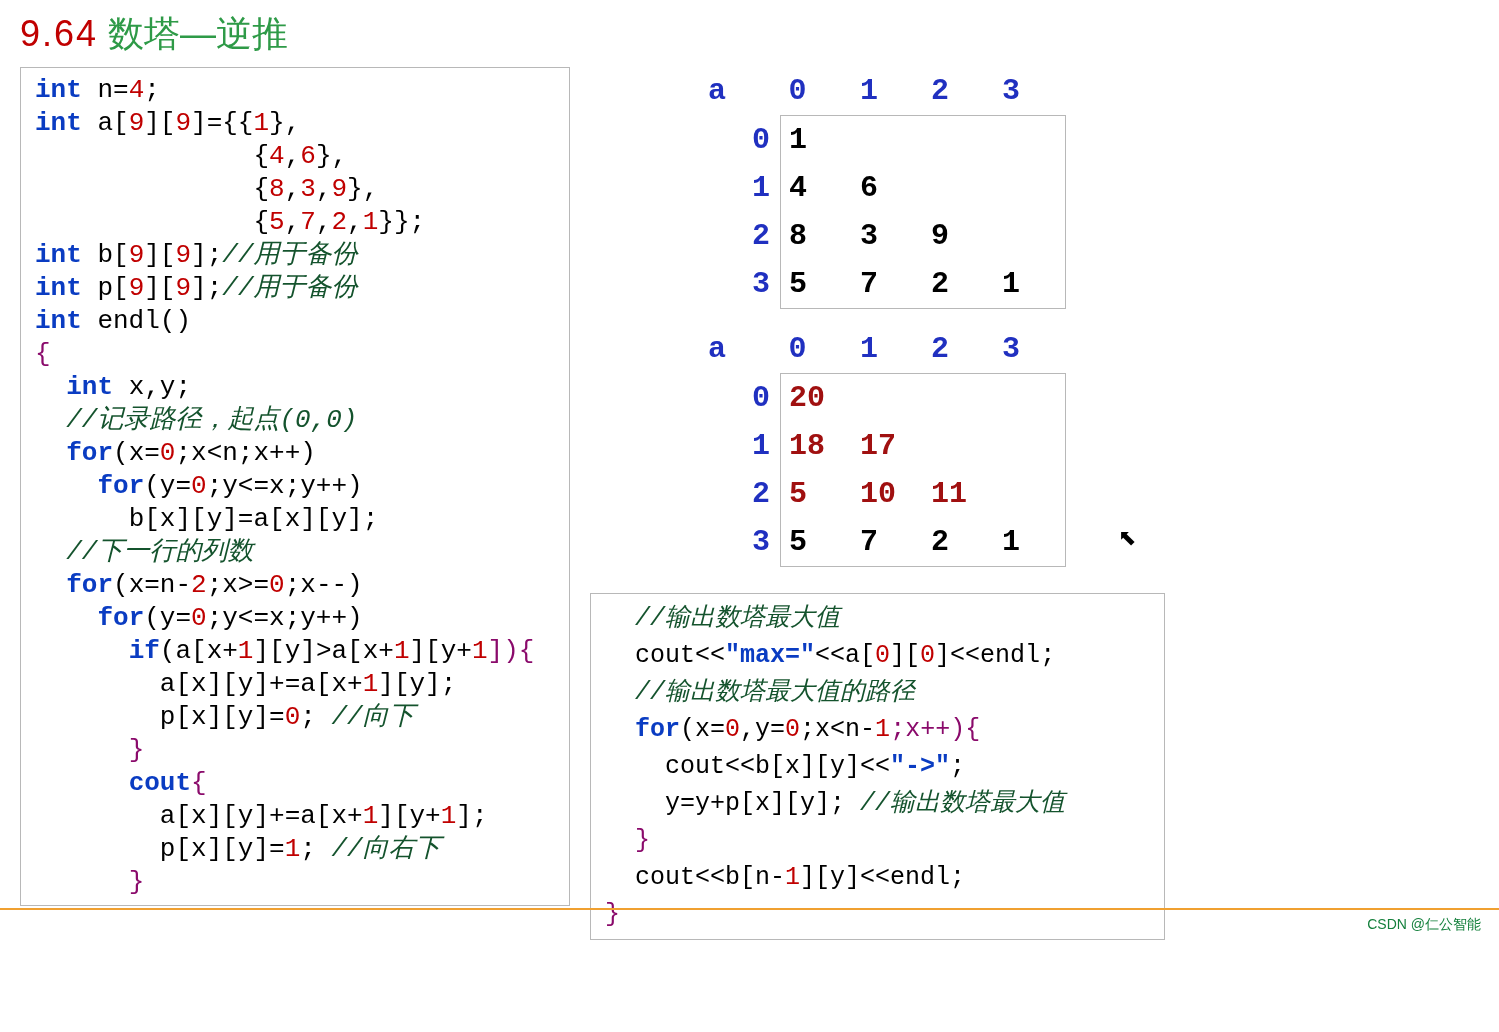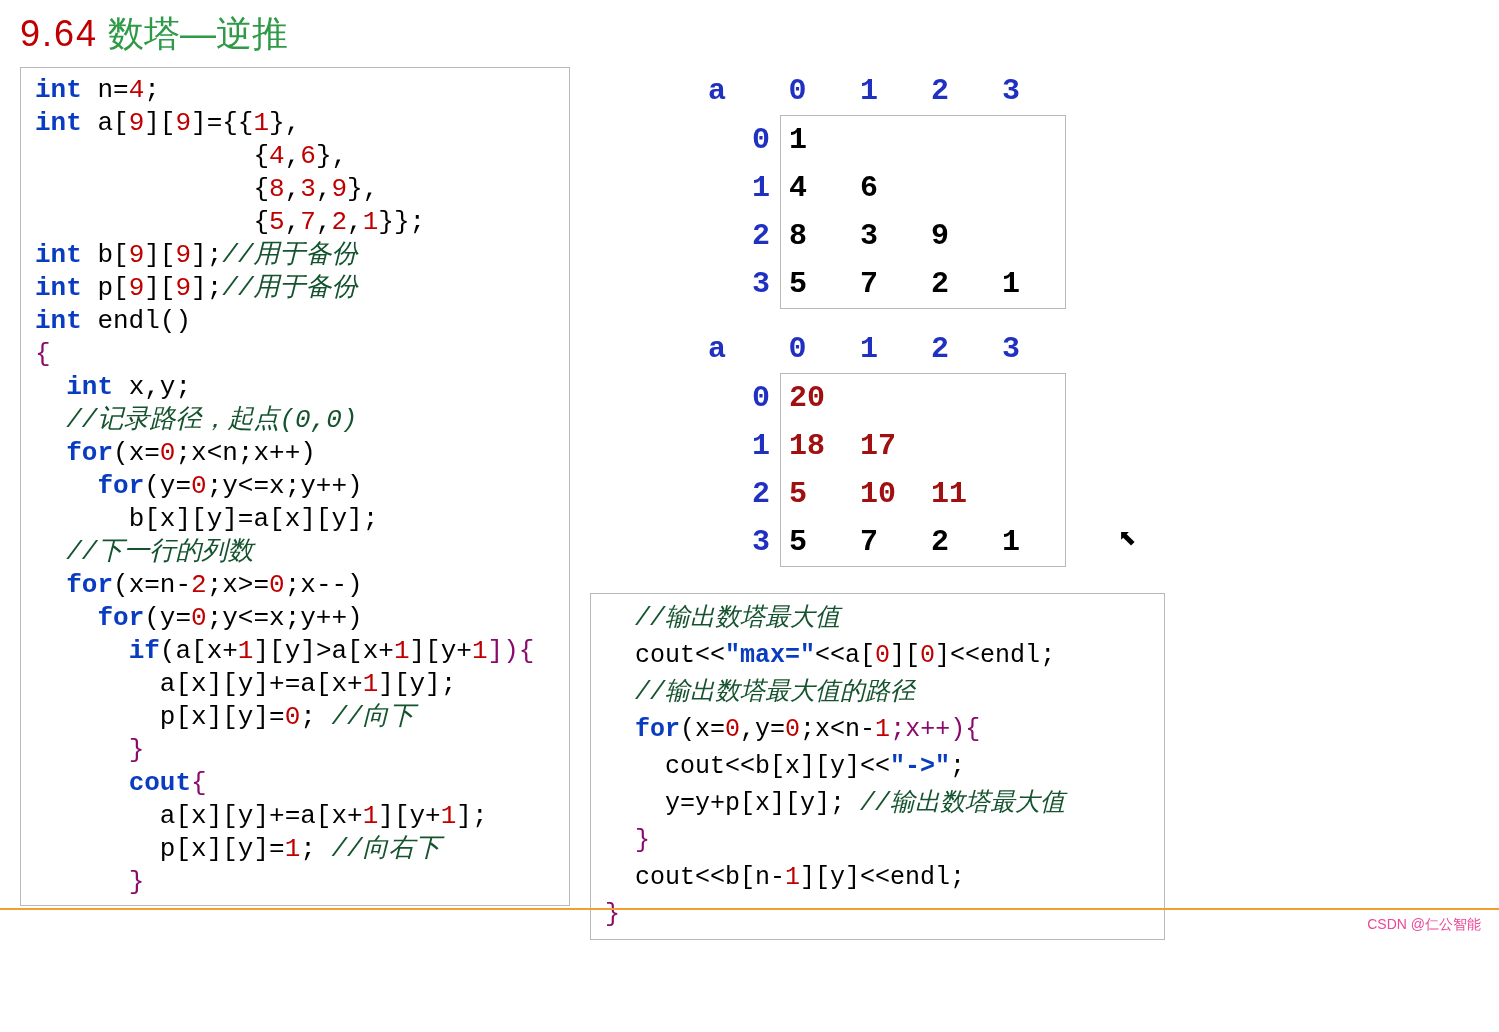--- a/index.html
+++ b/index.html
@@ -74,21 +74,21 @@
   .cursor{
     position:absolute;
     font-size:22px;
     color:#000;
   }
   .watermark{
     position:absolute;
     right:18px;
     bottom:6px;
     font-size:14px;
-    color:#ec4899;
+    color:#15803d;
   }
   .hr-bottom{
     position:absolute;
     left:0;right:0;bottom:30px;
     border-top:2px solid #f0a030;
   }
 </style>
 </head>
 <body>
 

